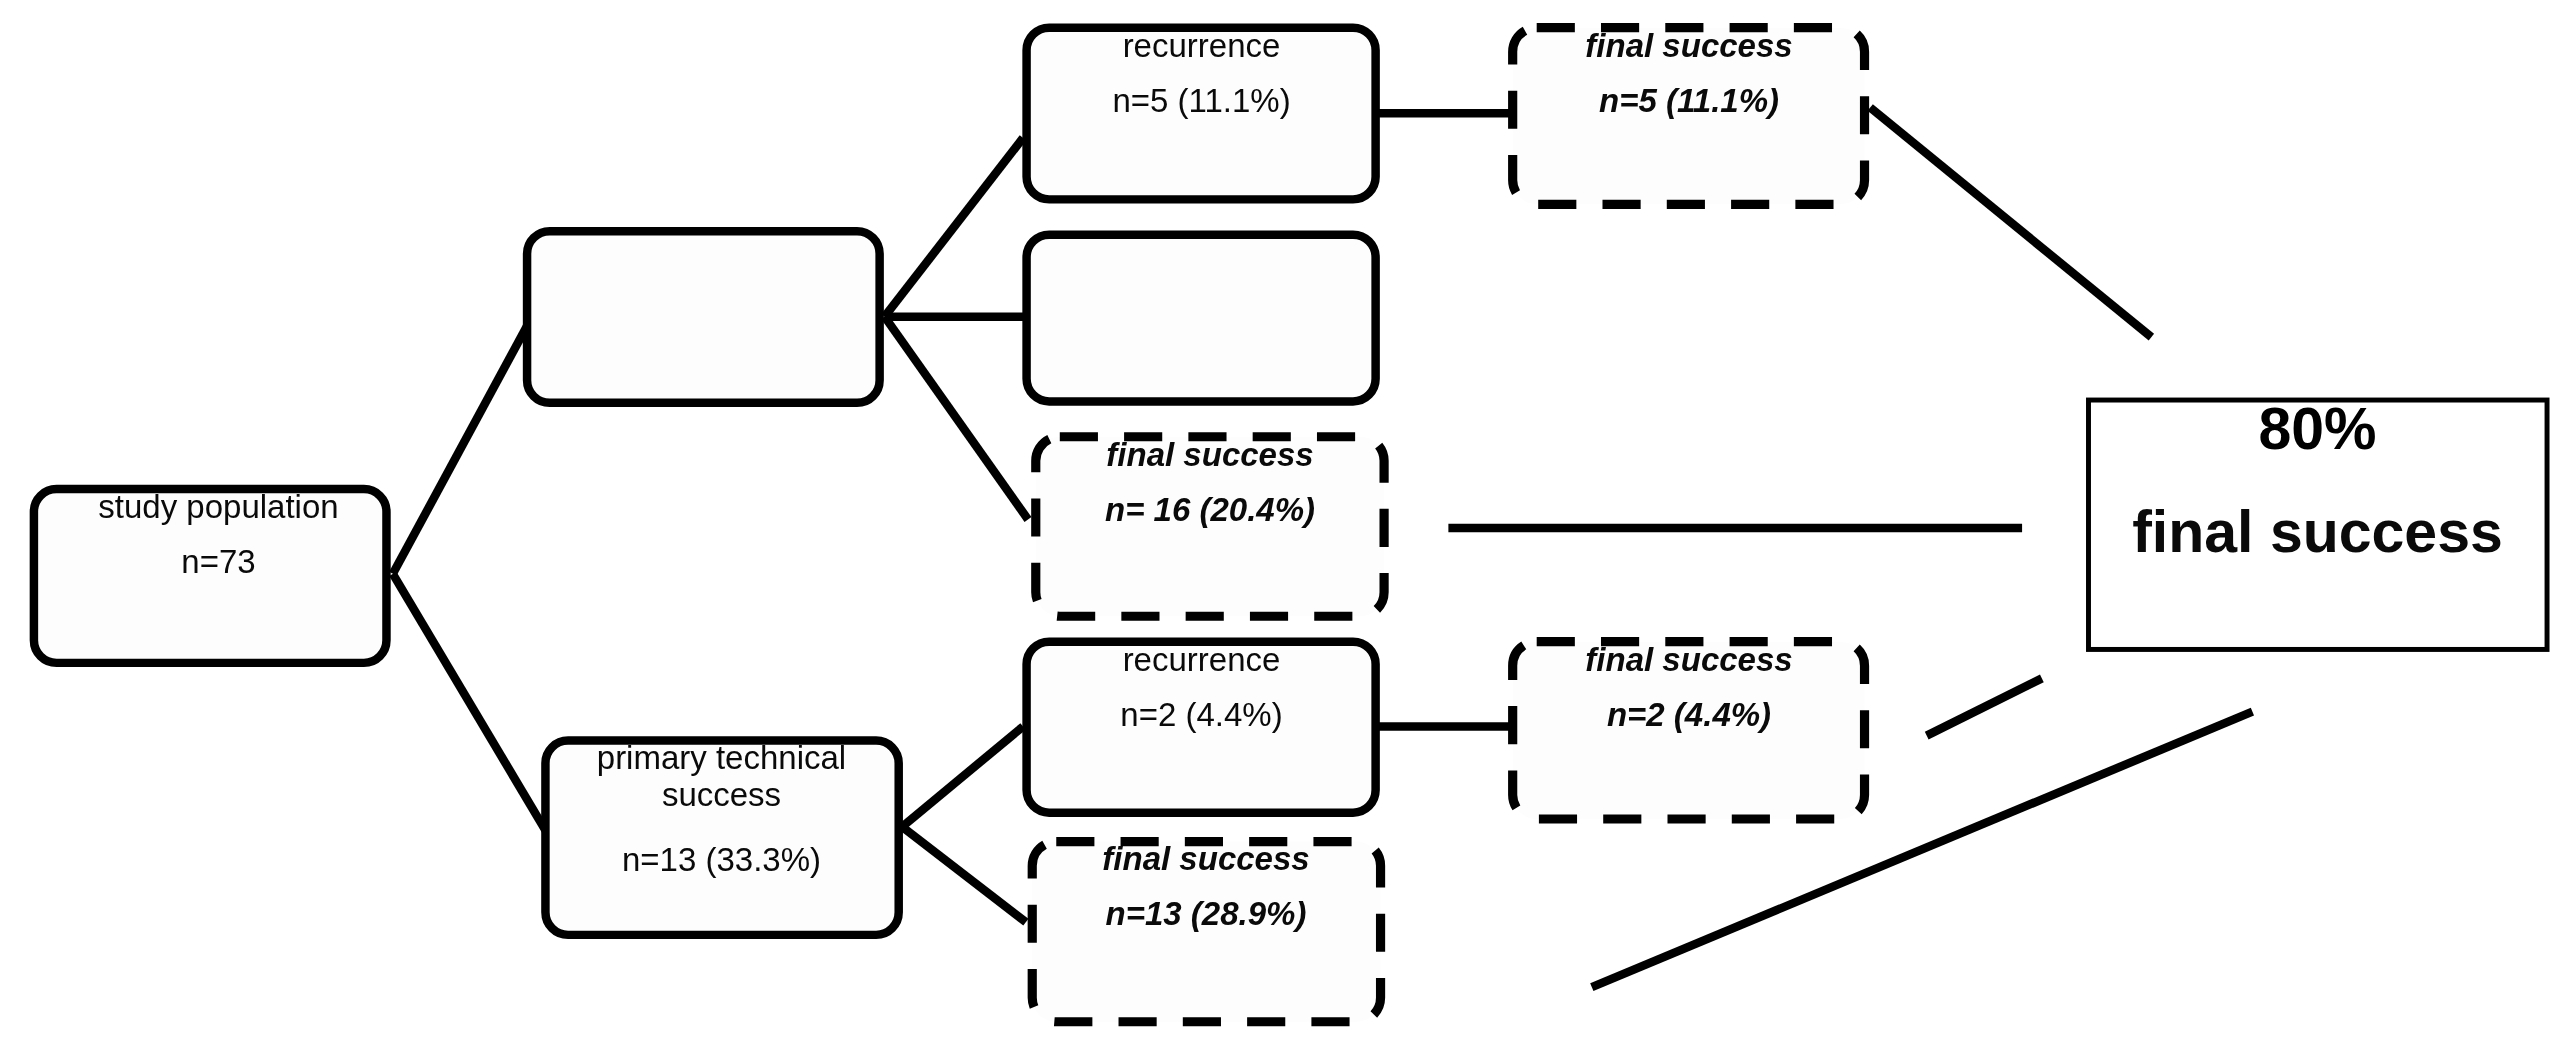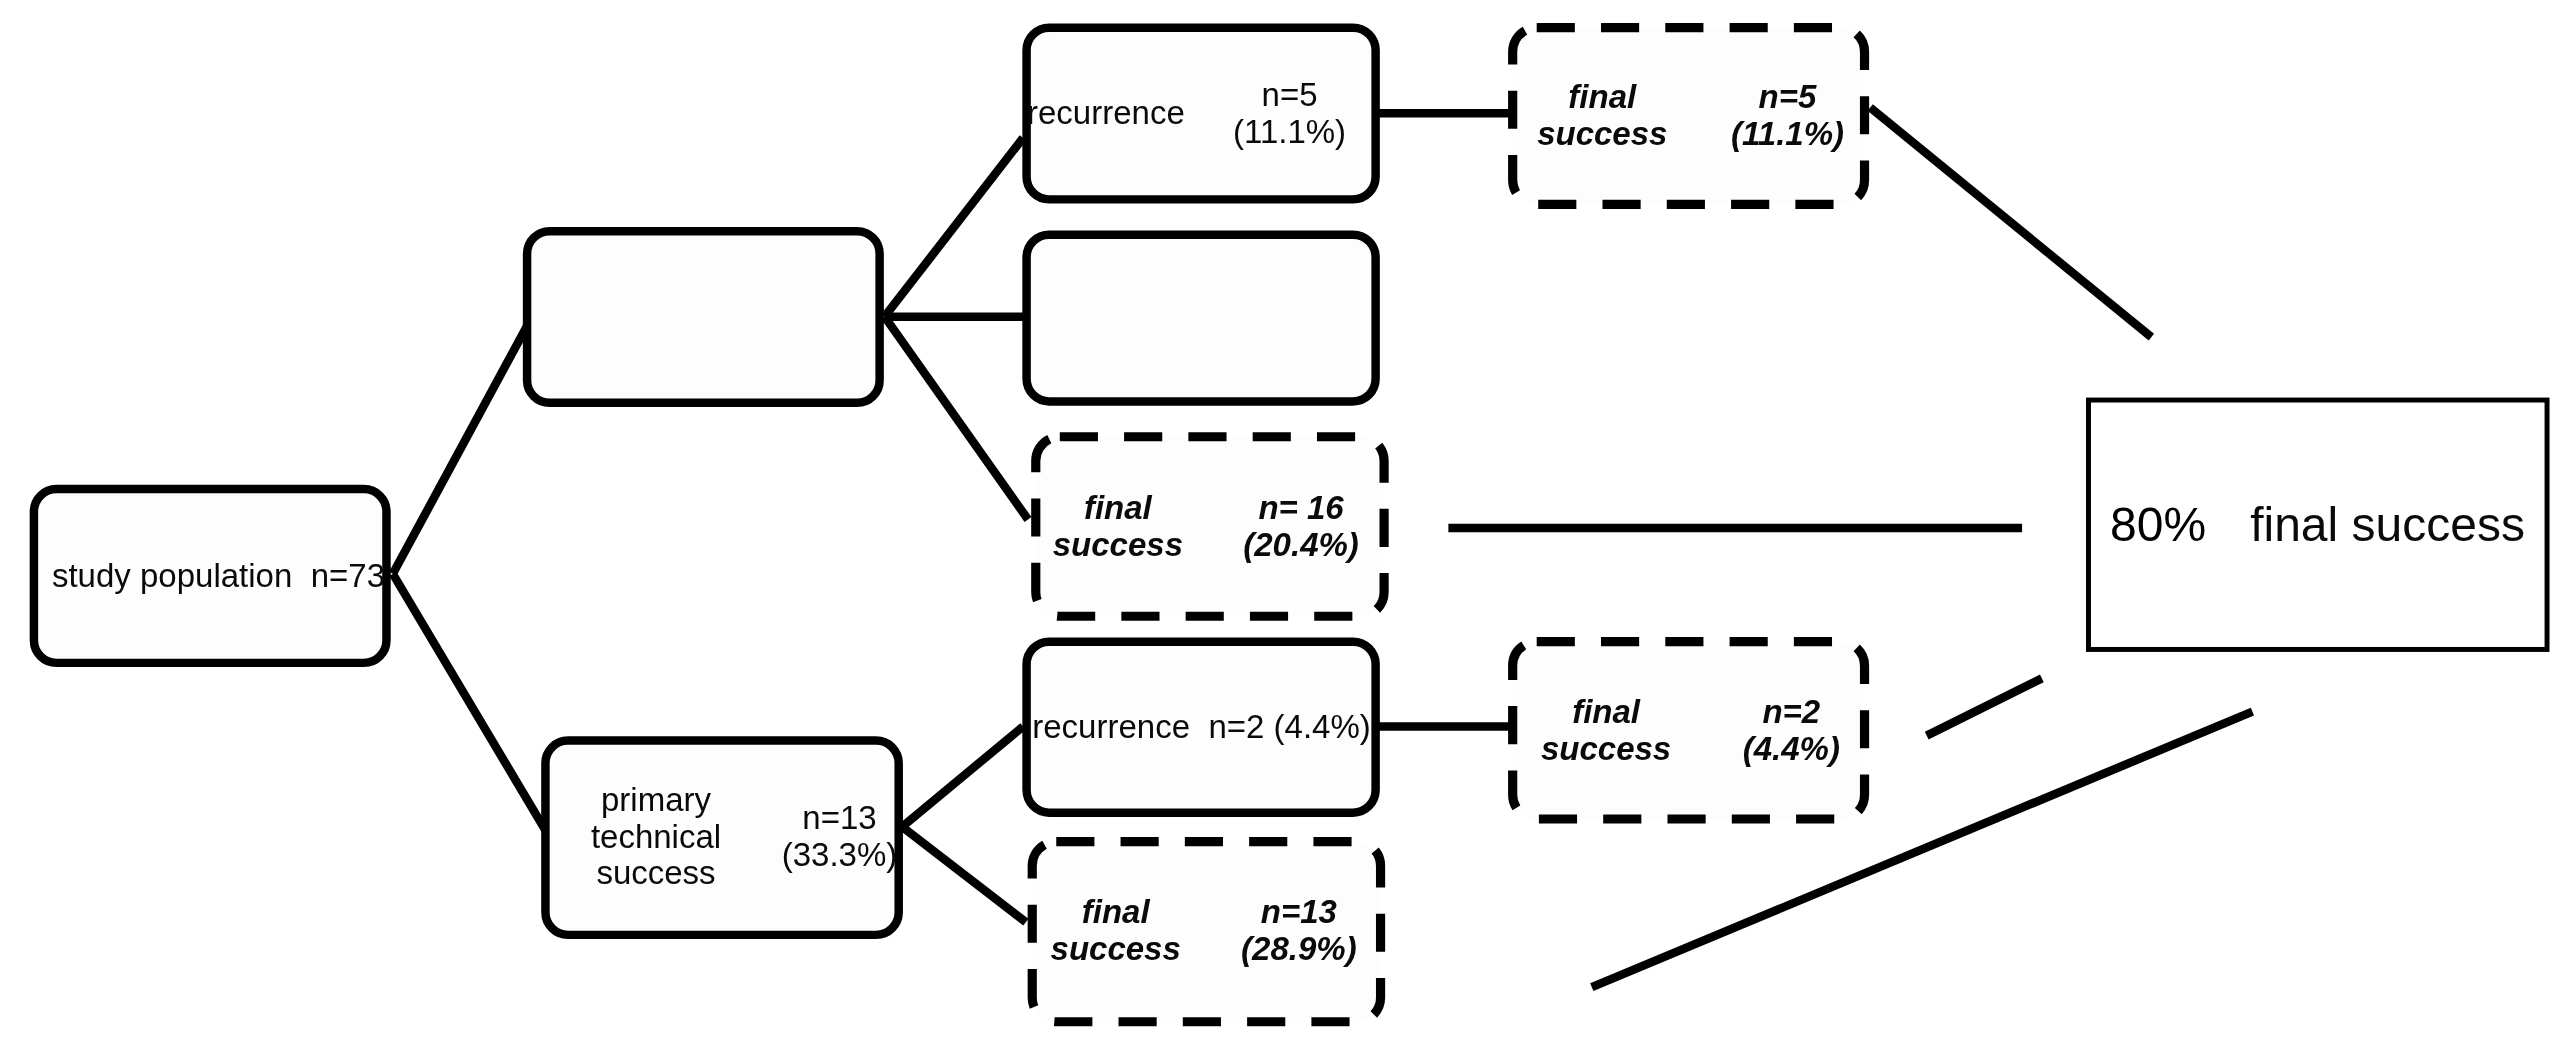--- a/index.html
+++ b/index.html
@@ -18,23 +18,23 @@
   }
   .wires {
     position: absolute;
     left: 0; top: 0;
     width: 2576px;
     height: 1041px;
   }
   .node {
     position: absolute;
     display: flex;
-    flex-direction: row;
+    flex-direction: column;
     align-items: center;
-    justify-content: center;
+    justify-content: flex-start;
     gap: 18.4px;
     text-align: center;
     line-height: 1.12;
   }
   .node .label,
   .node .count {
     font-size: 33px;
     color: #0a0a0a;
     white-space: pre-wrap;
   }
@@ -42,22 +42,22 @@
   .node.dashed .label,
   .node.dashed .count {
     font-weight: 700;
     font-style: italic;
   }
   .node.overall {
     gap: 44px;
   }
   .node.overall .percent,
   .node.overall .label {
-    font-size: 48px;
-    font-weight: 400;
+    font-size: 59px;
+    font-weight: 700;
     font-style: normal;
     line-height: 1.0;
   }
   .label-wrap {
     max-width: 325px;
   }
 </style>
 </head>
 <body>
 
@@ -115,21 +115,21 @@
   <div class="node dashed" style="left:1036px; top:437px; width:348px; height:179px;">
     <div class="label">final success</div>
     <div class="count">n= 16 (20.4%)</div>
   </div>
 
   <div class="node dashed" style="left:1513px; top:27.6px; width:352px; height:177px;">
     <div class="label">final success</div>
     <div class="count">n=5 (11.1%)</div>
   </div>
 
-  <div class="node solid" style="left:545px; top:740px; width:353px; height:194px; gap:14px;">
+  <div class="node solid" style="left:545px; top:740px; width:353px; height:194px; gap:28px;">
     <div class="label label-wrap">primary technical success</div>
     <div class="count">n=13 (33.3%)</div>
   </div>
 
   <div class="node solid" style="left:1027px; top:642px; width:349px; height:171px;">
     <div class="label">recurrence</div>
     <div class="count">n=2 (4.4%)</div>
   </div>
 
   <div class="node dashed" style="left:1513px; top:642px; width:352px; height:177px;">

